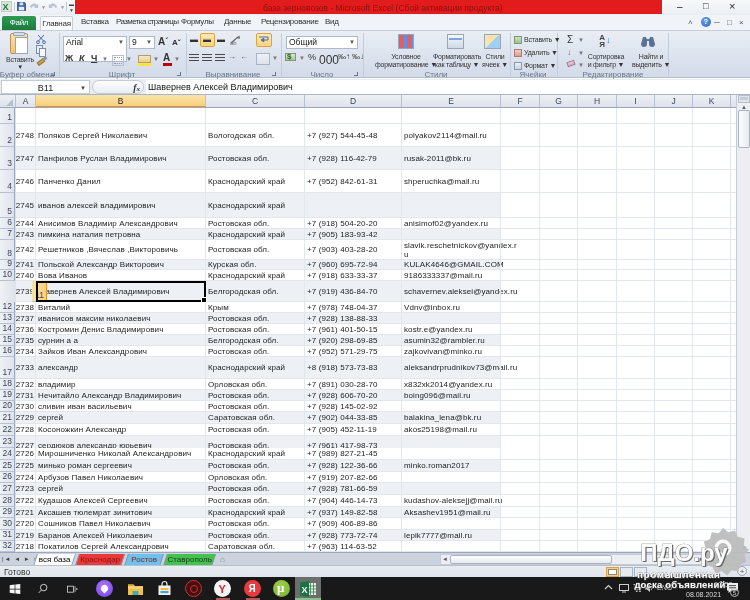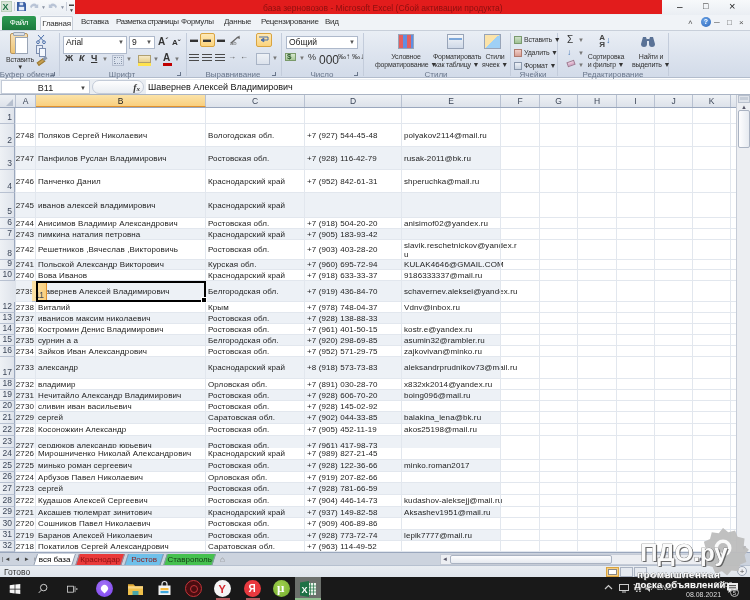--- a/index.html
+++ b/index.html
@@ -131,21 +131,21 @@
           <line x1="2" y1="1" x2="7.5" y2="7"></line>
           <line x1="8" y1="1" x2="2.5" y2="7"></line>
           <circle cx="2" cy="8.2" r="1.4"></circle>
           <circle cx="8" cy="8.2" r="1.4"></circle>
         </g>
       </svg>
   <div style="position:absolute;left:36px;top:14px;width:7px;height:9px;background:#e8eef8;border:1px solid #7a8cae"></div>
   <div style="position:absolute;left:39px;top:17px;width:7px;height:9px;background:#f4f8fe;border:1px solid #7a8cae"></div>
   <div style="position:absolute;left:37px;top:29px;width:8px;height:4px;background:#c8a050;border:1px solid #9a7a38;transform:rotate(-35deg)"></div>
   <div style="position:absolute;left:43px;top:26px;width:4px;height:3px;background:#8a97ab;transform:rotate(-35deg)"></div>
-  <div class="combo" style="left:63px;top:5px;width:64px;height:18px">Arial<i>▼</i></div>
+  <div class="combo" style="left:63px;top:5px;width:64px;height:26px">Arial<i>▼</i></div>
   <div class="combo" style="left:129px;top:5px;width:26px;height:13px">9<i>▼</i></div>
   <div class="ric" style="left:158px;top:6px;font-weight:bold;font-size:10px">A´</div>
   <div class="ric" style="left:172px;top:8px;font-weight:bold;font-size:8px">Aˇ</div>
   <div class="ric" style="left:65px;top:23px;font-weight:bold">Ж</div>
   <div class="ric" style="left:79px;top:23px;font-style:italic;font-weight:bold">К</div>
   <div class="ric" style="left:91px;top:23px;text-decoration:underline;font-weight:bold">Ч</div>
   <div class="ric" style="left:102px;top:25px;font-size:6px;color:#777">▼</div>
   <div style="position:absolute;left:112px;top:24px;width:12px;height:11px;border:1px solid #b6bfd0"></div>
   <div style="position:absolute;left:114px;top:26px;width:8px;height:7px;border:1px dotted #8a97ab"></div>
   <div class="ric" style="left:126px;top:25px;font-size:6px;color:#777">▼</div>
@@ -440,21 +440,21 @@
           <div class="c ca">2719</div>
           <div class="c cb">Баранов Алексей Николаевич</div>
           <div class="c cc">Ростовская обл.</div>
           <div class="c cd">+7 (928) 773-72-74</div>
           <div class="c ce">lepik7777@mail.ru</div>
         </div>
     <div class="row" style="top:433px;height:11px">
           <div class="c ca">2718</div>
           <div class="c cb">Покатилов Сергей Александрович</div>
           <div class="c cc">Саратовская обл.</div>
-          <div class="c cd">+7 (963) 114-49-52</div>
+          <div class="c cd">+7 (963) 114-63-52</div>
         </div>
     <div class="gv" style="left:19px"></div>
     <div class="gv" style="left:189px"></div>
     <div class="gv" style="left:288px"></div>
     <div class="gv" style="left:385px"></div>
     <div class="gv" style="left:484px"></div>
     <div class="gv" style="left:523px"></div>
     <div class="gv" style="left:561px"></div>
     <div class="gv" style="left:600px"></div>
     <div class="gv" style="left:638px"></div>

